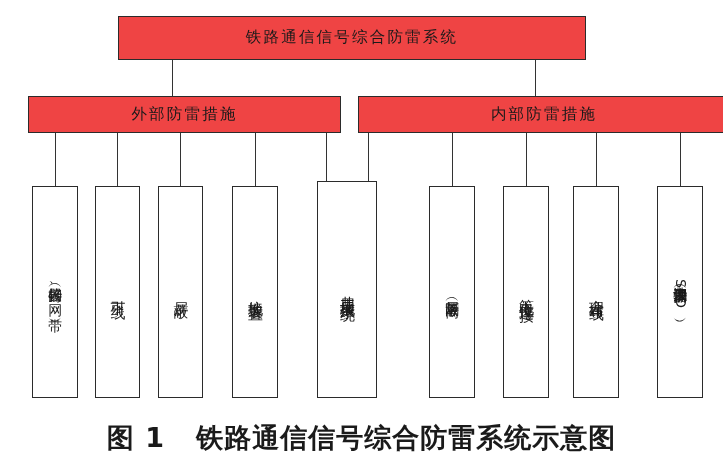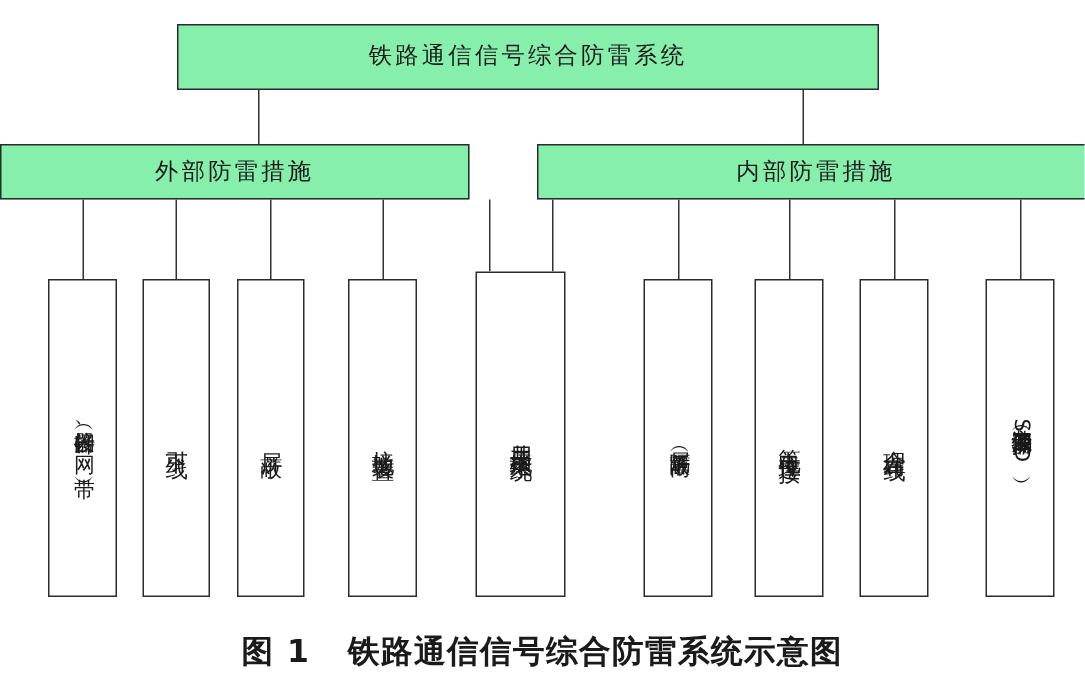--- a/index.html
+++ b/index.html
@@ -32,41 +32,41 @@
   .vline {
     position: absolute;
     width: 1px;
     background: #333;
   }
   
   .node {
     position: absolute;
     box-sizing: border-box;
     border: 1.4px solid #2b2b2b;
-    background: #86efac;
+    background: #ef4444;
     display: flex;
     align-items: center;
     justify-content: center;
   }
   .node-h .label {
     font-size: 15.5px;
     letter-spacing: 2.2px;
     white-space: nowrap;
     line-height: 1;
   }
   
   #node-root {
     left: 118px;
     top: 16px;
     width: 468px;
     height: 44px;
   }
   
   #node-external {
-    left: 0;
+    left: 28px;
     top: 96px;
     width: 313px;
     height: 37px;
   }
   #node-internal {
     left: 358px;
     top: 96px;
     width: 372px;
     height: 37px;
   }
@@ -97,21 +97,21 @@
   .leaf .vlabel.mixed {
     text-orientation: mixed;
   }
   
   #caption {
     position: absolute;
     left: 0;
     top: 420px;
     width: 723px;
     text-align: center;
-    font-size: 21px;
+    font-size: 27px;
     font-weight: bold;
     letter-spacing: 1px;
     white-space: pre;
   }
 </style>
 </head>
 <body>
 
 <div id="diagram-root">
 

